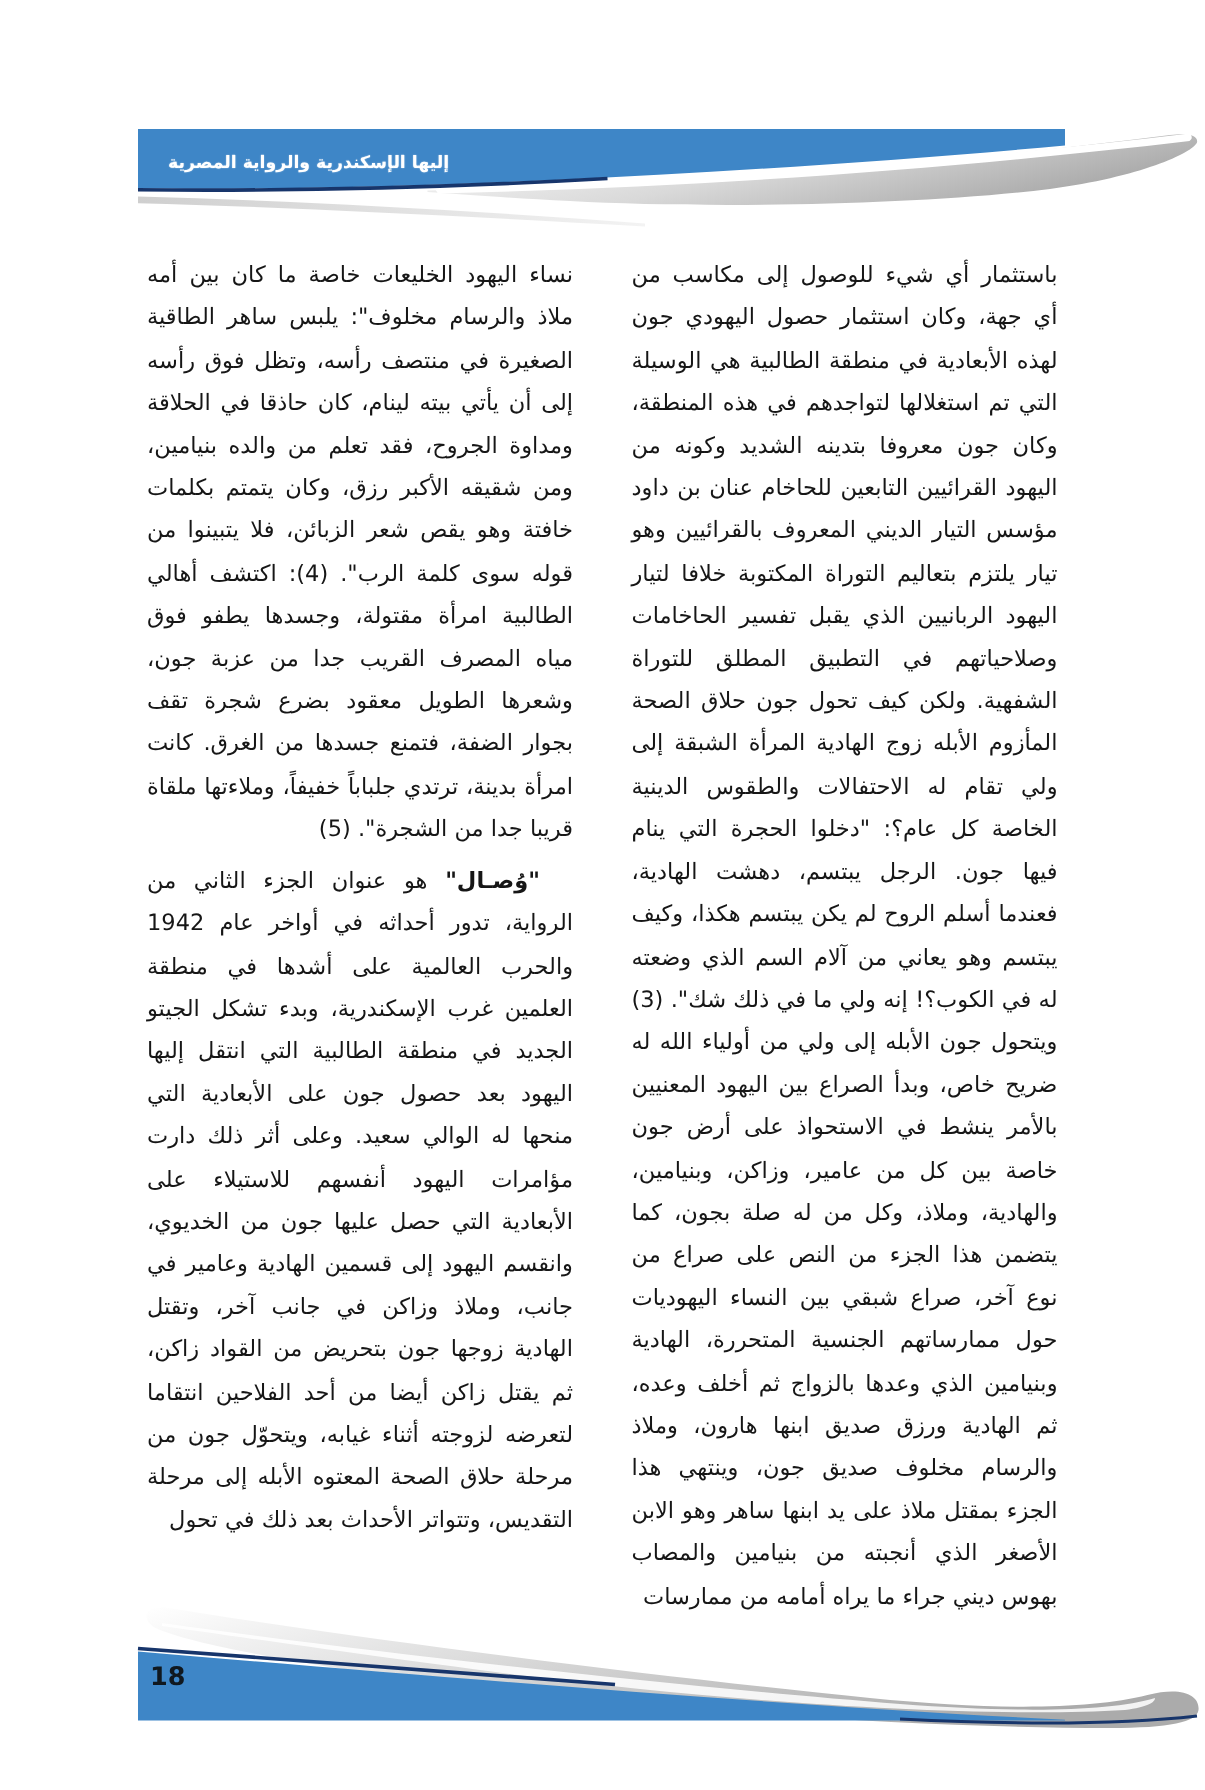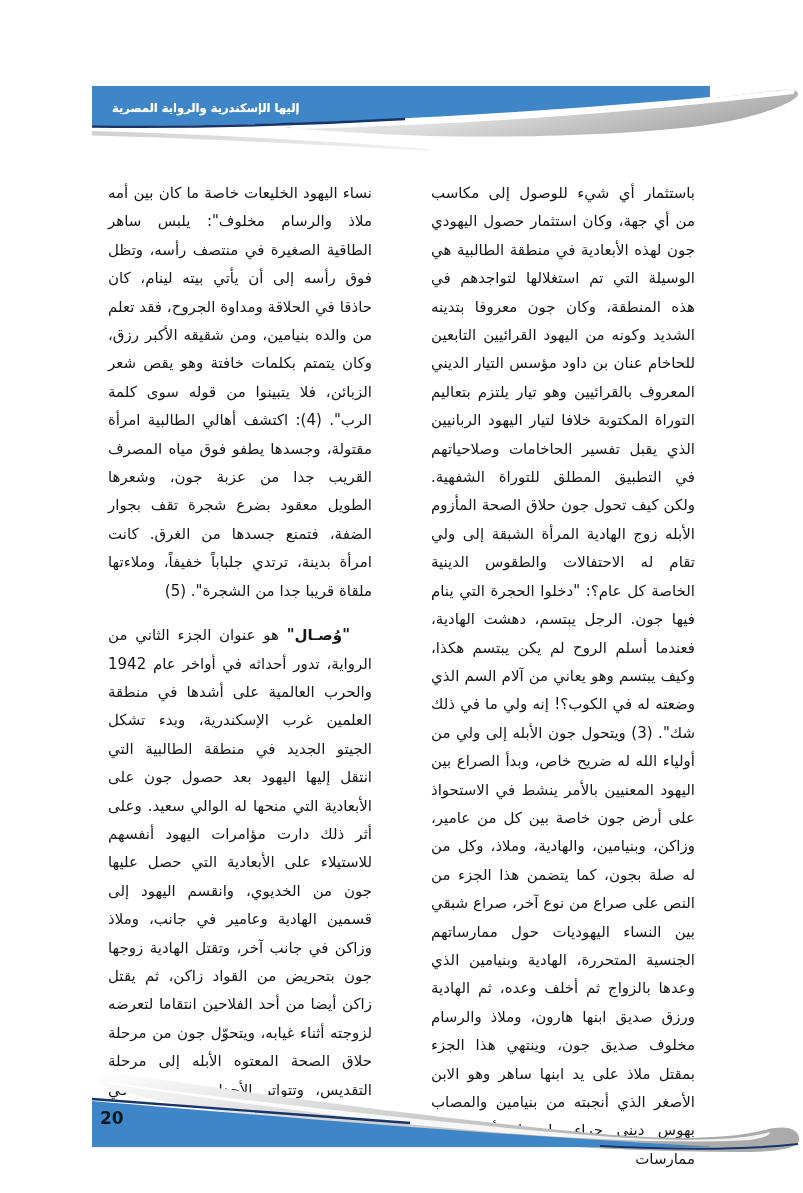--- a/index.html
+++ b/index.html
@@ -31,21 +31,21 @@
     direction:rtl;
     display:flex;gap:27px;
   }
   .col{
     width:296px;
     text-align:justify;
     font-size:15px;
     line-height:28.4px;
     color:#161616;
   }
-  .col p{margin:16px;}
+  .col p{margin:6px;}
   .para-indent{text-indent:22px;margin-top:3px;}
   .lead-word{font-weight:bold;}
 </style>
 </head>
 <body>
 
 <div class="page">
 
   <svg class="hdr-svg" viewBox="0 0 803 80" aria-hidden="true">
     <defs>
@@ -99,15 +99,15 @@
     <path d="M103,25 C94,19 96,10 112,12 C250,34 440,58 580,72 C660,80 725,80 765,70 C788,64 800,70 799,80 C798,88 780,92 740,92 C560,92 330,70 200,48 C160,41 120,33 103,25 Z" fill="url(#ftGray)"></path>
 
     <path d="M108,22 C250,42 450,64 600,76 C680,82 740,81 770,72 C770,75 765,78 750,80 C650,86 480,74 340,56 C240,43 150,30 108,24 Z" fill="#ffffff" opacity="0.85"></path>
 
     <path d="M92,39 C190,46 300,54 410,63" fill="none" stroke="#17356B" stroke-width="2.4"></path>
 
     <path d="M92,41 C280,57 520,77 710,86.5 L710,87 L92,87 Z" fill="#3E86C7"></path>
 
     <path d="M600,86 C680,90 745,90 798,84" fill="none" stroke="#17356B" stroke-width="2"></path>
   </svg>
-  <div class="page-num">20</div>
+  <div class="page-num">18</div>
 
 </div>
 
 </body></html>

